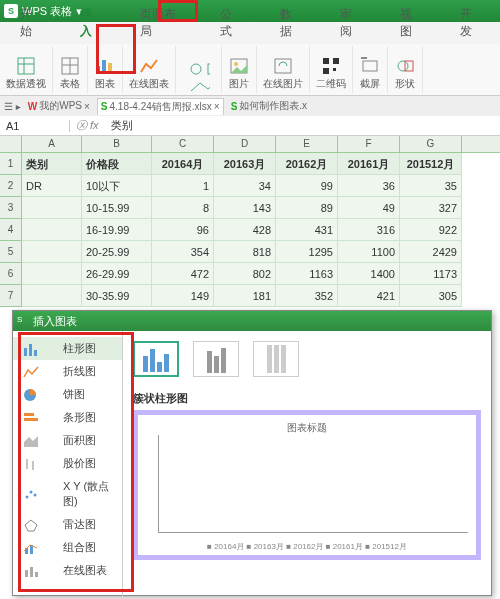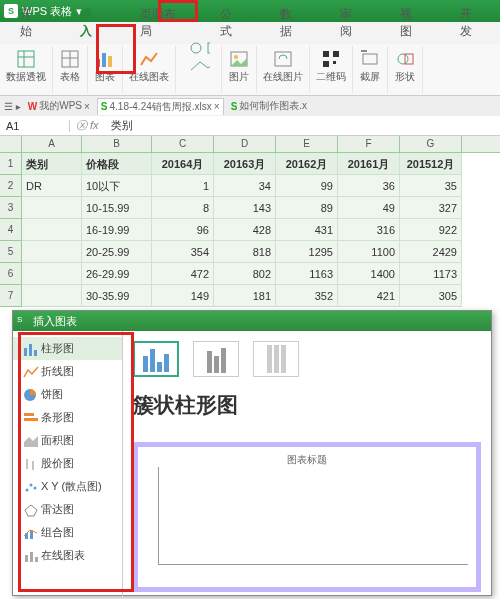--- a/index.html
+++ b/index.html
@@ -3,21 +3,21 @@
 <meta charset="utf-8">
 <style>
 *{box-sizing:border-box;margin:0;padding:0;font-family:"Microsoft YaHei",sans-serif}
 body{width:500px;height:599px;background:#fff;overflow:hidden;position:relative;font-size:11px;color:#333}
 .titlebar{height:22px;background:linear-gradient(#2e9e4a,#218838);color:#fff;display:flex;align-items:center;padding:0 4px;font-size:11px}
 .titlebar .logo{width:14px;height:14px;background:#fff;color:#2e9e4a;display:inline-flex;align-items:center;justify-content:center;font-size:9px;font-weight:bold;border-radius:2px;margin-right:4px}
 .tabs{height:22px;background:#f3f3f3;display:flex;align-items:flex-end;font-size:12px}
 .tab{padding:4px 20px;color:#555;cursor:pointer}
 .tab.active{color:#218838;font-weight:bold}
 .ribbon{height:52px;background:#f8f8f8;border-bottom:1px solid #ccc;display:flex;padding:2px 0}
-.rib-grp{display:flex;flex-direction:column;align-items:center;justify-content:flex-start;padding:2px 6px;border-right:1px solid #e5e5e5;min-width:34px}
+.rib-grp{display:flex;flex-direction:column;align-items:center;justify-content:flex-end;padding:2px 6px;border-right:1px solid #e5e5e5;min-width:34px}
 .rib-ico{width:22px;height:22px;display:flex;align-items:center;justify-content:center}
 .rib-lbl{font-size:10px;color:#555;white-space:nowrap}
 .box-red{border:3px solid #d22;position:absolute;pointer-events:none}
 .doctabs{height:20px;background:#eee;display:flex;align-items:center;font-size:10px;color:#666;padding:0 4px;gap:4px;overflow:hidden}
 .doctab{display:flex;align-items:center;gap:2px;padding:1px 3px}
 .doctab.on{background:#fff;border:1px solid #ccc;border-bottom:none}
 .cellbar{height:20px;display:flex;align-items:center;border-bottom:1px solid #ccc;font-size:11px}
 .cellbar .nb{width:70px;border-right:1px solid #ccc;padding:0 6px}
 .cellbar .fx{padding:0 6px;color:#888;font-style:italic}
 .cellbar .val{padding:0 6px}
@@ -27,29 +27,29 @@
 .row{display:flex;height:22px}
 .rh{width:22px;background:#e8f0e8;border-right:1px solid #9c9;border-bottom:1px solid #9c9;text-align:center;font-size:10px;color:#555;line-height:22px}
 .cell{border-right:1px solid #cde3cd;border-bottom:1px solid #cde3cd;padding:0 4px;line-height:22px;font-size:11px;text-align:right;overflow:hidden;white-space:nowrap;background:#eef6ee}
 .cell.hd{font-weight:bold;text-align:center;background:#e3f0e3}
 .cell.l{text-align:left}
 .wA{width:60px}.wB{width:70px}.wC,.wD,.wE,.wF,.wG{width:62px}
 .dialog{position:absolute;left:12px;top:310px;width:480px;height:286px;background:#fff;border:1px solid #888;box-shadow:2px 2px 6px rgba(0,0,0,.3)}
 .dlg-title{height:20px;background:linear-gradient(#3aa94f,#2e8b3e);color:#fff;font-size:11px;display:flex;align-items:center;padding:0 4px;gap:4px}
 .dlg-body{display:flex;height:266px}
 .dlg-side{width:110px;border-right:1px solid #ccc;padding:6px 0}
-.ct{display:flex;align-items:center;gap:2px;padding:4px 10px;font-size:11px;color:#444;cursor:pointer}
+.ct{display:flex;align-items:center;gap:24px;padding:4px 10px;font-size:11px;color:#444;cursor:pointer}
 .ct.active{background:#e0efe0}
 .ct .ci{width:16px;height:14px;display:inline-block}
 .dlg-main{flex:1;padding:10px;overflow:hidden}
 .thumbs{display:flex;gap:14px;margin-bottom:14px}
 .thumb{width:46px;height:36px;border:1px solid #ccc;display:flex;align-items:flex-end;justify-content:center;gap:2px;padding:3px}
 .thumb.sel{border:2px solid #3a8}
 .thumb span{display:inline-block;width:5px;background:#5b9bd5}
-.dlg-h{font-size:21px;font-weight:bold;margin-bottom:23px}
+.dlg-h{font-size:11px;font-weight:bold;margin-bottom:4px}
 .preview{border:5px solid #c4b5fd;height:150px;padding:6px;position:relative}
 .pv-title{text-align:center;font-size:10px;color:#666}
 .pv-chart{position:absolute;left:20px;right:8px;bottom:22px;top:20px;border-left:1px solid #999;border-bottom:1px solid #999}
 .pv-bars{position:absolute;left:0;right:0;bottom:0;display:flex;align-items:flex-end;justify-content:space-around;height:100%}
 .cluster{display:flex;align-items:flex-end;gap:1px}
 .cluster i{display:block;width:3px}
 .legend{position:absolute;bottom:3px;left:0;right:0;text-align:center;font-size:8px;color:#888}
 svg{display:block}
 </style>
 </head>
@@ -433,17 +433,18 @@
               </div>
               <div class="cluster">
                 <i style="height: 5.96%; background: rgb(91, 155, 213);"></i>
                 <i style="height: 7.24%; background: rgb(237, 125, 49);"></i>
                 <i style="height: 14.08%; background: rgb(165, 165, 165);"></i>
                 <i style="height: 16.84%; background: rgb(255, 192, 0);"></i>
                 <i style="height: 12.2%; background: rgb(112, 173, 71);"></i>
               </div>
             </div>
         </div>
+        <div class="legend">■ 20164月 ■ 20163月 ■ 20162月 ■ 20161月 ■ 201512月</div>
       </div>
     </div>
   </div>
 </div>
 <div class="box-red" style="left:18px;top:332px;width:116px;height:260px"></div>
 
 </body></html>

